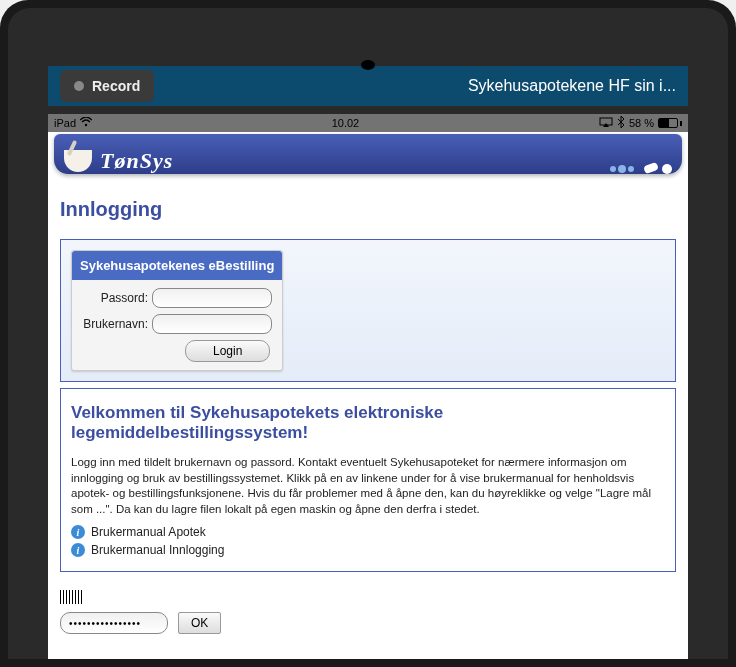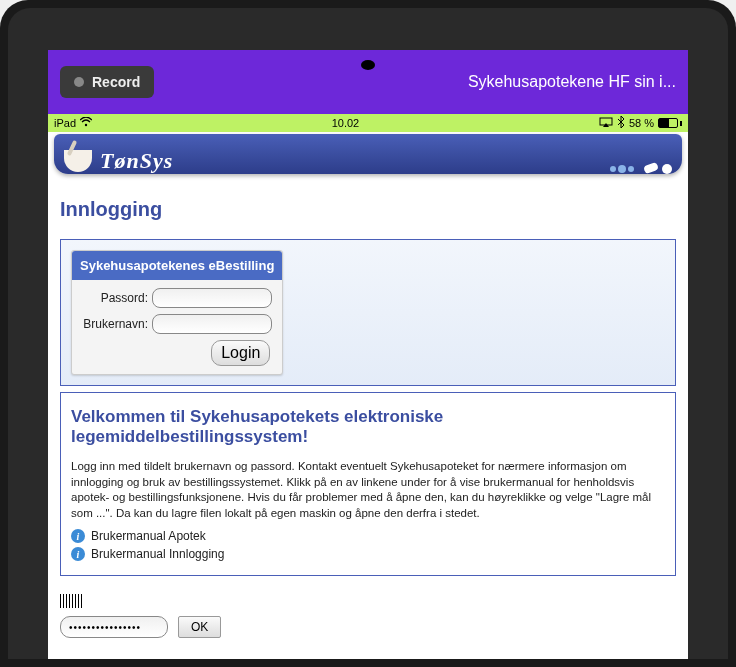--- a/index.html
+++ b/index.html
@@ -35,25 +35,25 @@
       left: 50%;
       transform: translateX(-50%);
       width: 14px;
       height: 10px;
       background: #000;
       border-radius: 50%;
       z-index: 20;
     }
     .top-bar {
       position: absolute;
-      top: 42px;
+      top: 58px;
       left: 40px;
       right: 40px;
-      height: 64px;
-      background: #6d28d9;
+      height: 40px;
+      background: #0c4a6e;
       display: flex;
       align-items: center;
       justify-content: space-between;
       padding: 0 12px;
       z-index: 10;
     }
     .record-btn {
       display: flex;
       align-items: center;
       gap: 8px;
@@ -78,21 +78,21 @@
       position: absolute;
       top: 106px;
       left: 40px;
       right: 40px;
       bottom: 0;
       background: #fff;
       overflow: hidden;
     }
     .ipad-status {
       height: 18px;
-      background: #bef264;
+      background: #737373;
       display: flex;
       align-items: center;
       justify-content: space-between;
       font-size: 11px;
       padding: 0 6px;
       color: #000;
     }
     .ipad-status .left, .ipad-status .right {
       display: flex; align-items: center; gap: 4px;
     }
@@ -220,22 +220,22 @@
       border-radius: 8px;
       padding: 2px 6px;
       font-size: 12px;
       background: linear-gradient(to bottom, #f0f0f0, #fff);
     }
     .login-btn-row {
       text-align: right;
       padding-right: 4px;
     }
     .login-btn {
-      font-size: 16px;
-      padding: 3px 9px;
+      font-size: 12px;
+      padding: 3px 27px;
       border-radius: 10px;
       border: 1px solid #999;
       background: linear-gradient(to bottom, #fafafa, #ddd);
       cursor: pointer;
     }
     .welcome-panel {
       border: 1px solid #4a5fb8;
       background: #fff;
       padding: 14px 10px;
       margin-top: 6px;

